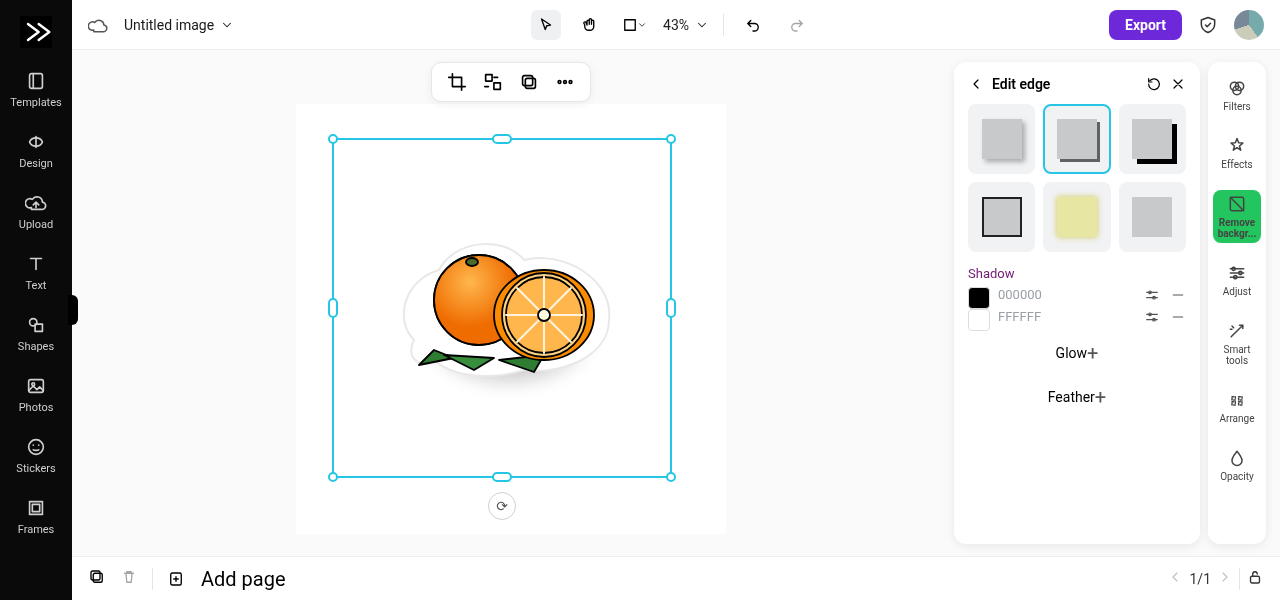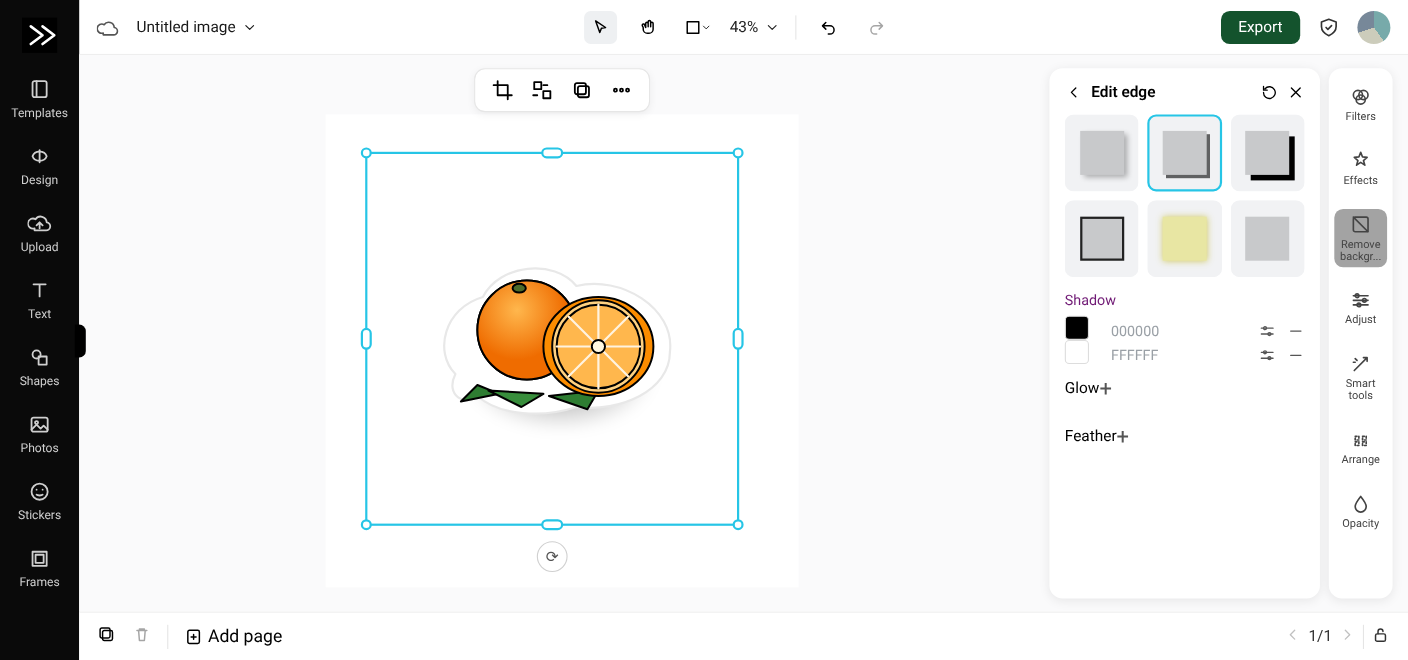--- a/index.html
+++ b/index.html
@@ -33,22 +33,22 @@
   padding: 0 16px; border-bottom: 1px solid #eee; gap: 16px;
 }
 .cloud-icon { width: 20px; height: 20px; color:#555; }
 .doc-title { font-size: 14px; color:#1a1a1a; display:flex; align-items:center; gap:6px;justify-content:space-between; }
 .topbar-center { flex:1; display:flex; align-items:center; justify-content:center; gap:14px; }
 .tool-btn { width:30px; height:30px; display:flex; align-items:center; justify-content:center; border-radius:6px; cursor:pointer;}
 .tool-btn.active { background:#eef0f2; }
 .zoom { font-size:14px; color:#222; display:flex; align-items:center; gap:6px; }
 .vsep { width:1px; height:22px; background:#e5e5e5; }
 .export-btn {
-  background:#14532d; color:#fff; border:none; padding:7px 16px;
-  border-radius:8px; font-size:14px; font-weight:400; cursor:pointer;
+  background:#6d28d9; color:#fff; border:none; padding:7px 16px;
+  border-radius:8px; font-size:14px; font-weight:700; cursor:pointer;
 }
 .shield { width:20px; height:20px; color:#333; }
 .avatar { width:30px; height:30px; border-radius:50%; background: conic-gradient(#7aa 0 40%, #ccb 40% 70%, #789 70% 100%); }
 
 .work-row { flex:1; display:flex; background:#fafafb; }
 
 .canvas-wrap { flex:1; position:relative; display:flex; align-items:flex-start; justify-content:center; padding-top:24px;}
 .page-label { position:absolute; left:460px; top:14px; color:#9aa0a6; font-size:12px; }
 
 .artboard {
@@ -102,49 +102,49 @@
 .edge-tile.selected { border-color:#26c5e6; }
 .edge-sample { width:40px; height:40px; background:#c8c9cb; }
 .es0{box-shadow:3px 3px 5px rgba(0,0,0,0.3);}
 .es1{box-shadow:3px 3px 0 rgba(0,0,0,0.6);}
 .es2{box-shadow:5px 5px 0 #000;}
 .es3{border:2px solid #222;}
 .es4{background:#e8e6a3; box-shadow:0 0 6px rgba(200,190,60,0.8);}
 .es5{background:#c8c9cb;}
 
 .section-label { font-size:13px; color:#701a75; margin:10px 0 6px 0; }
-.swatch-row { display:flex; align-items:flex-end; gap:20px; }
+.swatch-row { display:flex; align-items:flex-start; gap:8px; }
 .swatch { width:22px; height:22px; border-radius:4px; border:1px solid #ddd; }
 .swatch.black{background:#000;}
 .swatch.white{background:#fff;}
 .hex-val { color:#9aa0a6; font-size:13px; flex:1; }
 .row-icons { display:flex; gap:10px; }
 .row-icons .mini{ width:16px; height:16px; cursor:pointer; color:#555;}
-.expand-row { display:flex; align-items:center; justify-content:flex-start; padding:10px 0; font-size:14px; cursor:pointer;}
+.expand-row { display:flex; align-items:center; justify-content:center; padding:10px 0; font-size:14px; cursor:pointer;}
 .plus { font-size:20px; color:#555; }
 
 
 .right-rail {
   width:58px; background:#fff; border-radius:12px; margin:12px 14px 12px 0;
   box-shadow:0 2px 10px rgba(0,0,0,0.08); display:flex; flex-direction:column;
   align-items:center; padding:12px 0; gap:16px;
 }
 .rr-item { display:flex; flex-direction:column; align-items:center; gap:3px; font-size:10px; color:#444; cursor:pointer; width:48px; padding:4px 0; border-radius:8px;}
-.rr-item.active { background:#a3a3a3; }
+.rr-item.active { background:#22c55e;font-weight:bold; }
 .rr-item svg{width:20px;height:20px;}
 .rr-label { text-align:center; line-height:1.1; }
 
 
 .bottombar {
   height:44px; border-top:1px solid #eee; display:flex; align-items:center;
   padding:0 16px; gap:16px; background:#fff;
 }
 .bb-left { display:flex; align-items:center; gap:14px; }
 .bb-sep { width:1px; height:22px; background:#e5e5e5; }
-.addpage { display:flex; align-items:center; gap:4px; font-size:16px; cursor:pointer;}
+.addpage { display:flex; align-items:center; gap:16px; font-size:20px; cursor:pointer;}
 .bb-right { margin-left:auto; display:flex; align-items:center; gap:6px; font-size:14px; color:#333;}
 .nav-arrow { color:#c0c0c0; cursor:pointer; }
 
 svg { fill:none; stroke:currentColor; stroke-width:1.8; stroke-linecap:round; stroke-linejoin:round; }
 </style>
 </head>
 <body>
 
 <div class="app">
 

